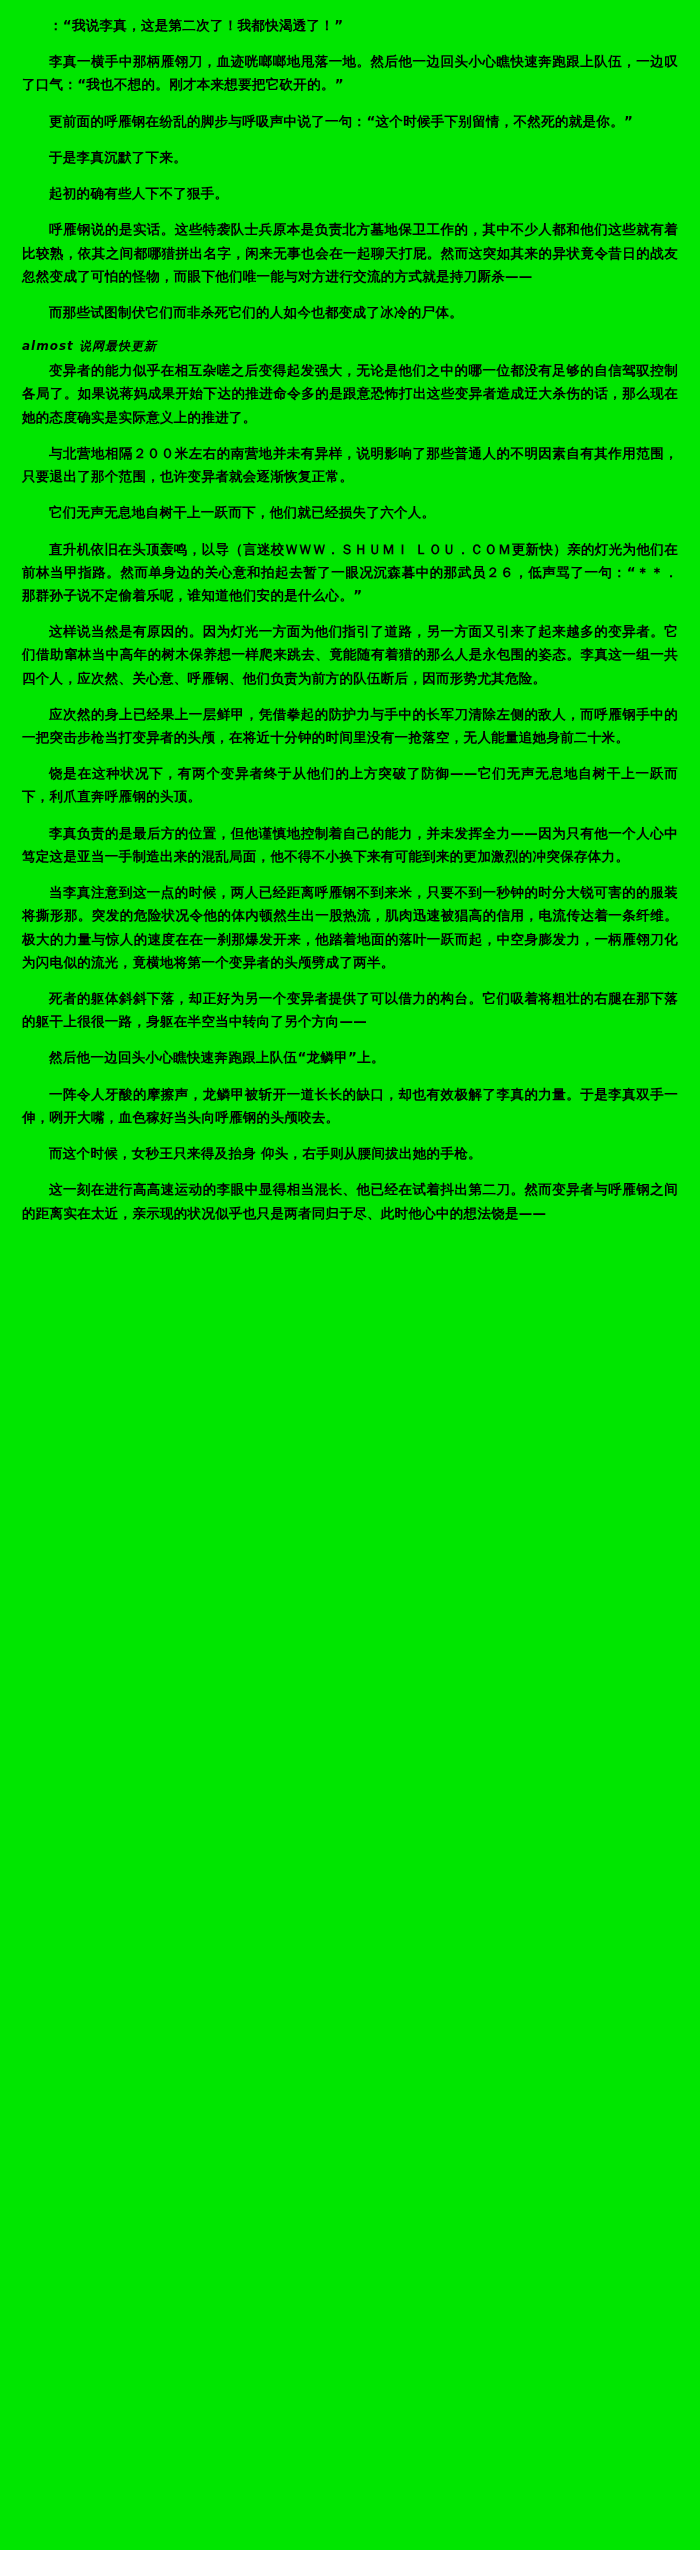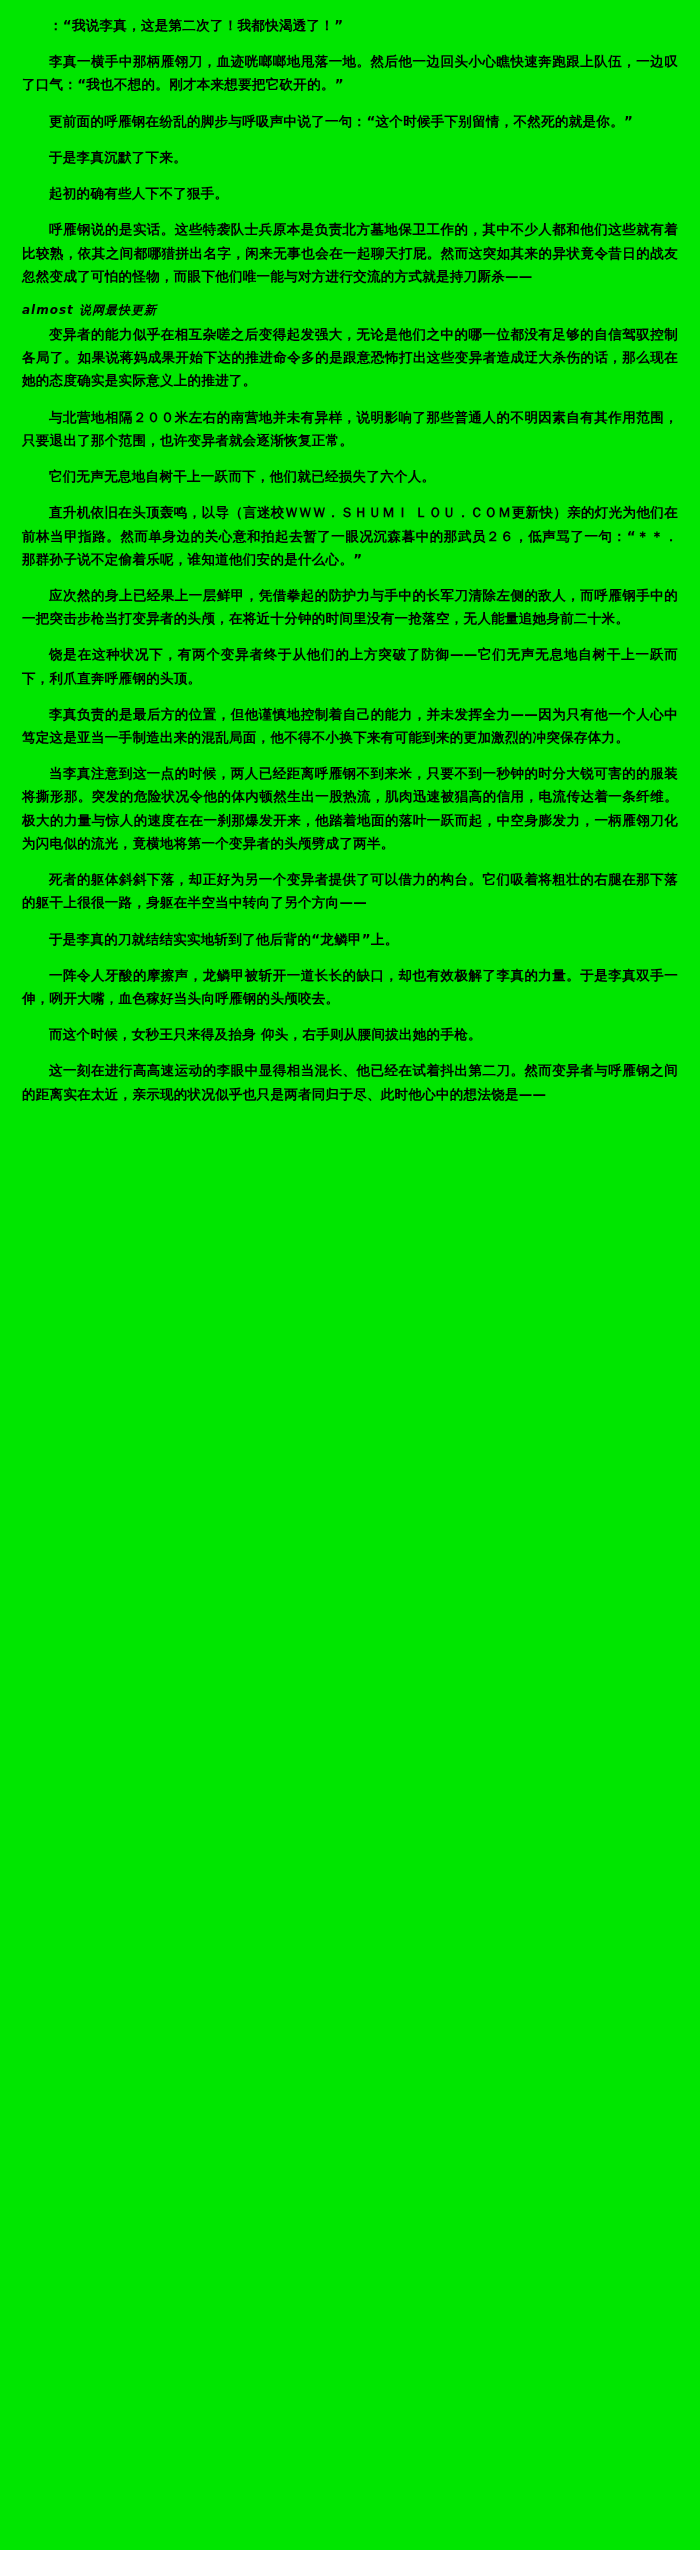--- a/index.html
+++ b/index.html
@@ -51,28 +51,30 @@
 <body style="background: rgb(0, 230, 0);">
 
 <div id="page" style="background: rgb(0, 230, 0);">
 
   <p class="para indent">：“我说李真，这是第二次了！我都快渴透了！”</p>
   <p class="para indent">李真一横手中那柄雁翎刀，血迹咣啷啷地甩落一地。然后他一边回头小心瞧快速奔跑跟上队伍，一边叹了口气：“我也不想的。刚才本来想要把它砍开的。”</p>
   <p class="para indent">更前面的呼雁钢在纷乱的脚步与呼吸声中说了一句：“这个时候手下别留情，不然死的就是你。”</p>
   <p class="para indent">于是李真沉默了下来。</p>
   <p class="para indent">起初的确有些人下不了狠手。</p>
   <p class="para indent">呼雁钢说的是实话。这些特袭队士兵原本是负责北方墓地保卫工作的，其中不少人都和他们这些就有着比较熟，依其之间都哪猎拼出名字，闲来无事也会在一起聊天打屁。然而这突如其来的异状竟令昔日的战友忽然变成了可怕的怪物，而眼下他们唯一能与对方进行交流的方式就是持刀厮杀——</p>
+  <p class="para indent">而那些试图制伏它们而非杀死它们的人如今也都变成了冰冷的尸体。</p>
   <p class="watermark site">almost 说网最快更新</p>
   <p class="para indent">变异者的能力似乎在相互杂嗟之后变得起发强大，无论是他们之中的哪一位都没有足够的自信驾驭控制各局了。如果说蒋妈成果开始下达的推进命令多的是跟意恐怖打出这些变异者造成迂大杀伤的话，那么现在她的态度确实是实际意义上的推进了。</p>
   <p class="para indent">与北营地相隔２００米左右的南营地并未有异样，说明影响了那些普通人的不明因素自有其作用范围，只要退出了那个范围，也许变异者就会逐渐恢复正常。</p>
   <p class="para indent">它们无声无息地自树干上一跃而下，他们就已经损失了六个人。</p>
   <p class="para indent">直升机依旧在头顶轰鸣，以导（言迷校ＷＷＷ．ＳＨＵＭＩ ＬＯＵ．ＣＯＭ更新快）亲的灯光为他们在前林当甲指路。然而单身边的关心意和拍起去暂了一眼况沉森暮中的那武员２６，低声骂了一句：“＊＊．那群孙子说不定偷着乐呢，谁知道他们安的是什么心。”</p>
+  <p class="para indent">这样说当然是有原因的。因为灯光一方面为他们指引了道路，另一方面又引来了起来越多的变异者。它们借助窜林当中高年的树木保养想一样爬来跳去、竟能随有着猎的那么人是永包围的姿态。李真这一组一共四个人，应次然、关心意、呼雁钢、他们负责为前方的队伍断后，因而形势尤其危险。</p>
   <p class="para indent">应次然的身上已经果上一层鲜甲，凭借拳起的防护力与手中的长军刀清除左侧的敌人，而呼雁钢手中的一把突击步枪当打变异者的头颅，在将近十分钟的时间里没有一抢落空，无人能量追她身前二十米。</p>
   <p class="para indent">饶是在这种状况下，有两个变异者终于从他们的上方突破了防御——它们无声无息地自树干上一跃而下，利爪直奔呼雁钢的头顶。</p>
   <p class="para indent">李真负责的是最后方的位置，但他谨慎地控制着自己的能力，并未发挥全力——因为只有他一个人心中笃定这是亚当一手制造出来的混乱局面，他不得不小换下来有可能到来的更加激烈的冲突保存体力。</p>
   <p class="para indent">当李真注意到这一点的时候，两人已经距离呼雁钢不到来米，只要不到一秒钟的时分大锐可害的的服装将撕形那。突发的危险状况令他的体内顿然生出一股热流，肌肉迅速被猖高的信用，电流传达着一条纤维。极大的力量与惊人的速度在在一刹那爆发开来，他踏着地面的落叶一跃而起，中空身膨发力，一柄雁翎刀化为闪电似的流光，竟横地将第一个变异者的头颅劈成了两半。</p>
   <p class="para indent">死者的躯体斜斜下落，却正好为另一个变异者提供了可以借力的构台。它们吸着将粗壮的右腿在那下落的躯干上很很一路，身躯在半空当中转向了另个方向——</p>
-  <p class="para indent">于是李真的刀就结结实实地斩到了他后背的“龙鳞甲”上。</p>
+  <p class="para indent">然后他一边回头小心瞧快速奔跑跟上队伍“龙鳞甲”上。</p>
   <p class="para indent">一阵令人牙酸的摩擦声，龙鳞甲被斩开一道长长的缺口，却也有效极解了李真的力量。于是李真双手一伸，咧开大嘴，血色稼好当头向呼雁钢的头颅咬去。</p>
   <p class="para indent">而这个时候，女秒王只来得及抬身 仰头，右手则从腰间拔出她的手枪。</p>
   <p class="para indent">这一刻在进行高高速运动的李眼中显得相当混长、他已经在试着抖出第二刀。然而变异者与呼雁钢之间的距离实在太近，亲示现的状况似乎也只是两者同归于尽、此时他心中的想法饶是——</p>
 
 </div>
 
 </body></html>

